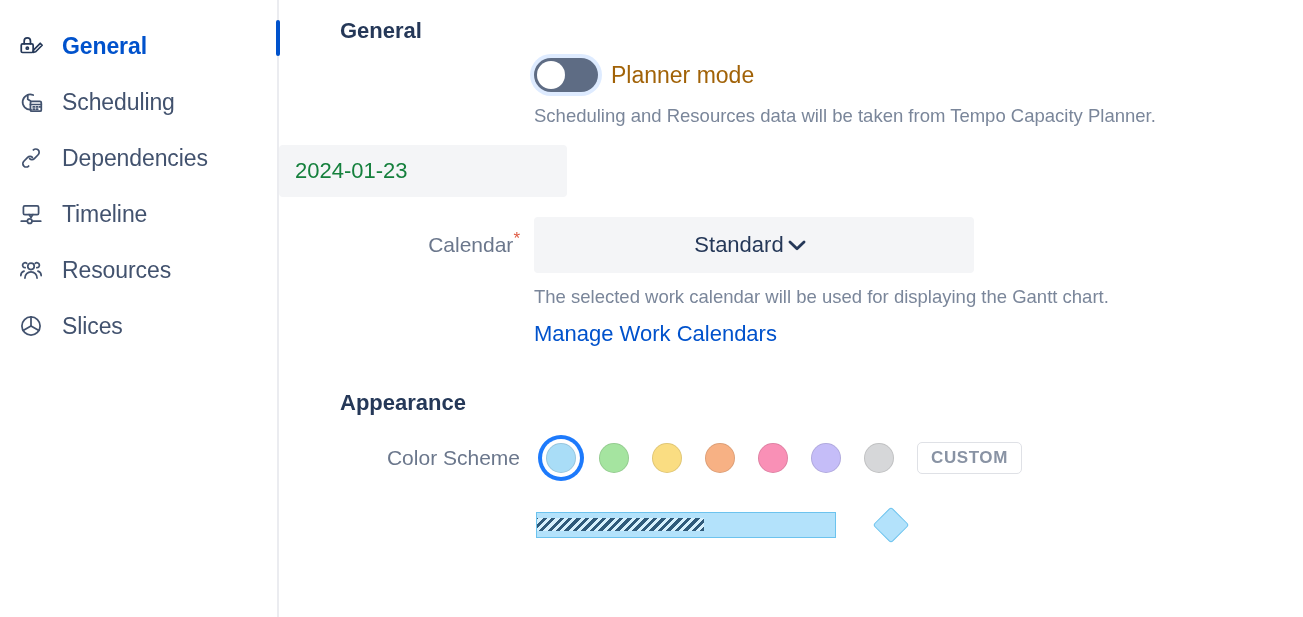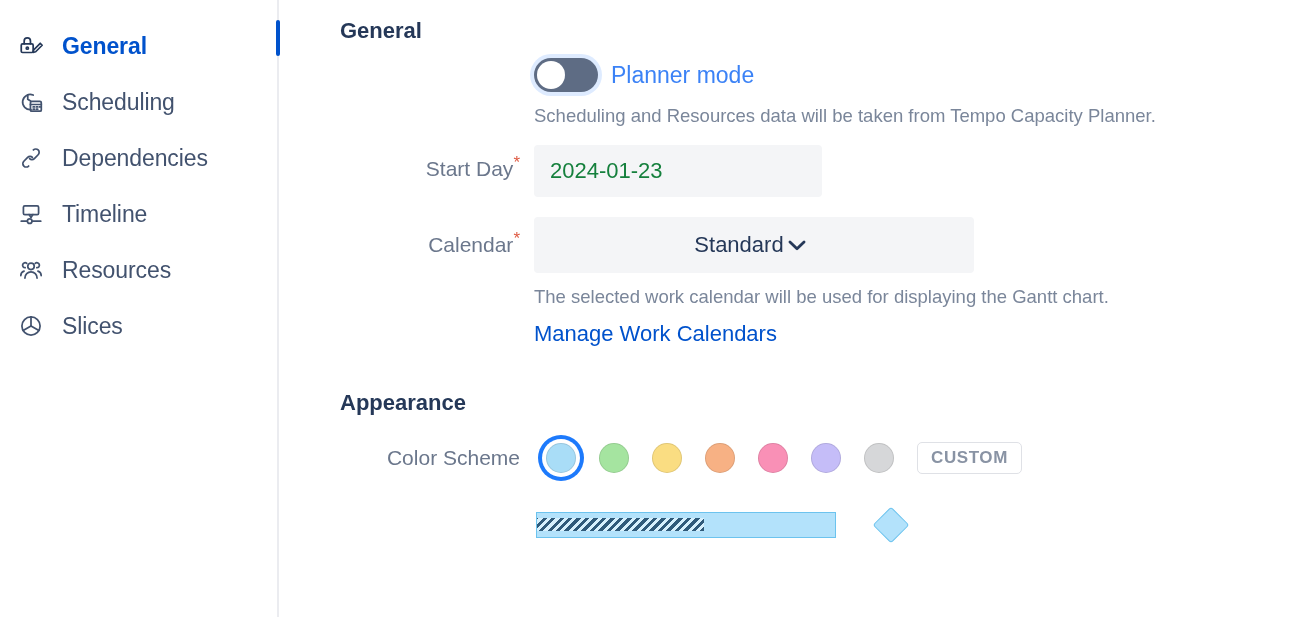--- a/index.html
+++ b/index.html
@@ -80,21 +80,21 @@
     background: #5e6c84;
     position: relative; cursor: pointer;
     box-shadow: 0 0 0 4px #deebff;
     flex: 0 0 64px;
   }
   .toggle .knob {
     position: absolute; left: 3px; top: 3px;
     width: 28px; height: 28px; border-radius: 50%;
     background: #ffffff;
   }
-  .toggle-label { font-size: 23px; color: #3b82f6; }
+  .toggle-label { font-size: 23px; color: #a16207; }
 
   
   .input-box {
     width: 288px; height: 52px;
     background: #f4f5f7; border: none; border-radius: 4px;
     font-size: 22px; color: #15803d;
     padding: 0 16px;
     font-family: "Liberation Sans", sans-serif;
     outline: none;
   }
@@ -253,21 +253,20 @@
           <div class="toggle">
             <div class="knob"></div>
           </div>
           <span class="toggle-label">Planner mode</span>
         </div>
         <div class="helper" style="margin-top:12px;">Scheduling and Resources data will be taken from Tempo Capacity Planner.</div>
       </div>
     </div>
 
     <div class="form-row" style="margin-top:18px;">
-      <div class="form-label"><span>Start Day</span><span class="req">*</span></div>
       <div class="field-col">
         <input class="input-box" type="text" value="2024-01-23" style="">
       </div>
     </div>
 
     <div class="form-row" style="margin-top:20px;">
       <div class="form-label" style="line-height:56px;"><span>Calendar</span><span class="req">*</span></div>
       <div class="field-col">
         <div class="select-box">
           <span>Standard</span>

